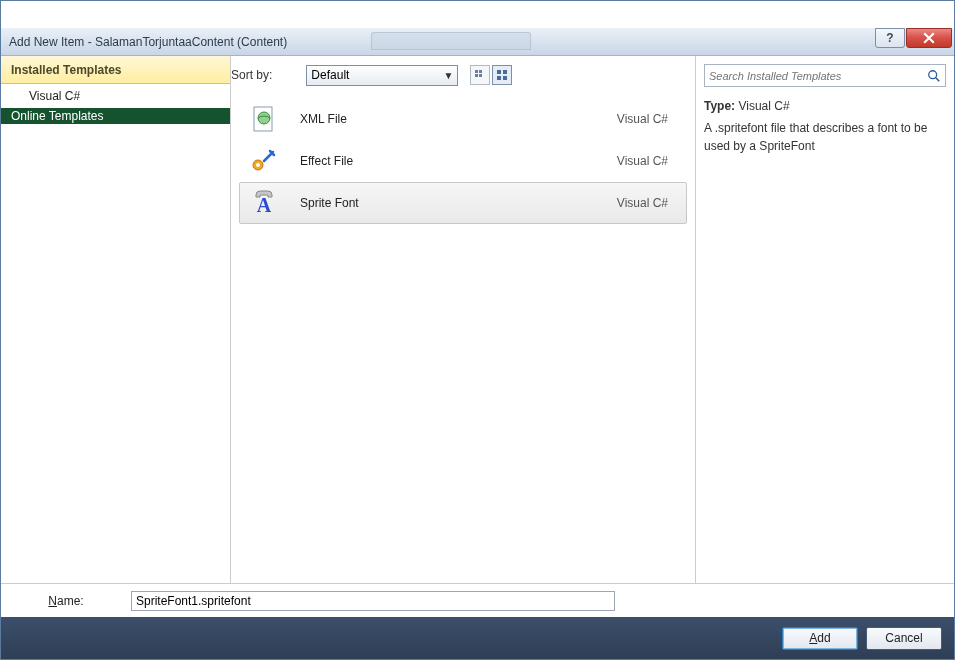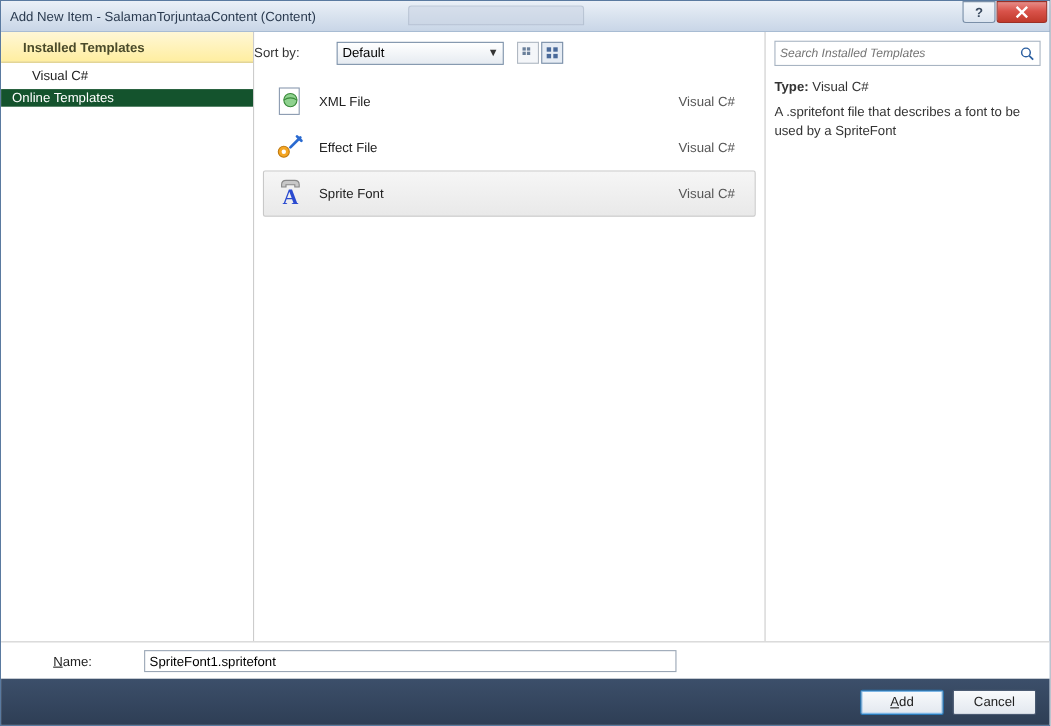--- a/index.html
+++ b/index.html
@@ -21,20 +21,21 @@
       box-shadow: 0 2px 8px rgba(0,0,0,0.3);
     }
     .titlebar {
       height: 28px;
       background: linear-gradient(to bottom, #eaf0f7 0%, #d9e3ef 50%, #c9d6e7 100%);
       border-bottom: 1px solid #9fb5cf;
       display: flex;
       align-items: center;
       padding-left: 8px;
       position: relative;
+      margin-top: 27px;
     }
     .titlebar-title {
       color: #2b3b50;
       font-size: 12px;
     }
     .titlebar-buttons {
       position: absolute;
       right: 2px;
       top: 0;
       display: flex;
@@ -77,21 +78,21 @@
       background: #fff;
       display: flex;
       flex-direction: column;
     }
     .sidebar-header {
       height: 28px;
       background: linear-gradient(to bottom, #fff7d6 0%, #ffeea0 100%);
       border-bottom: 1px solid #d8c46a;
       display: flex;
       align-items: center;
-      padding-left: 20px;
+      padding-left: 10px;
       font-weight: bold;
       color: #4a4a2a;
     }
     .sidebar-item {
       height: 24px;
       display: flex;
       align-items: center;
       padding-left: 28px;
       color: #222;
       cursor: default;
@@ -156,21 +157,21 @@
       display: flex;
       flex-direction: column;
       padding: 4px 8px 8px 8px;
       gap: 0;
     }
     .template-row {
       height: 42px;
       display: flex;
       align-items: center;
       padding: 0 10px;
-      gap: 12px;
+      gap: 22px;
       border: 1px solid transparent;
       justify-content: space-between;
     }
     .template-row.selected {
       background: linear-gradient(to bottom, #f6f6f6 0%, #e9e9e9 100%);
       border: 1px solid #c8c8c8;
       border-radius: 2px;
     }
     .template-icon {
       width: 28px;

